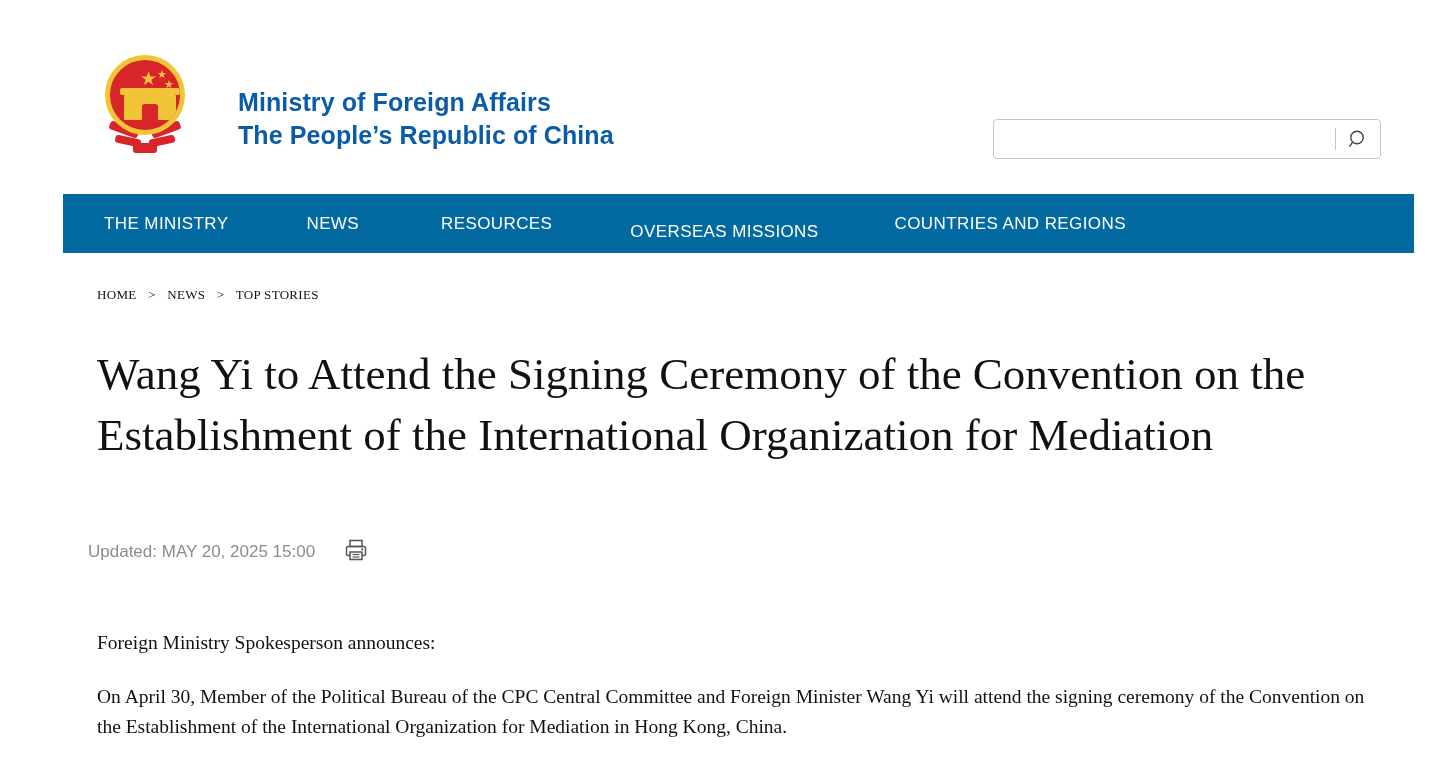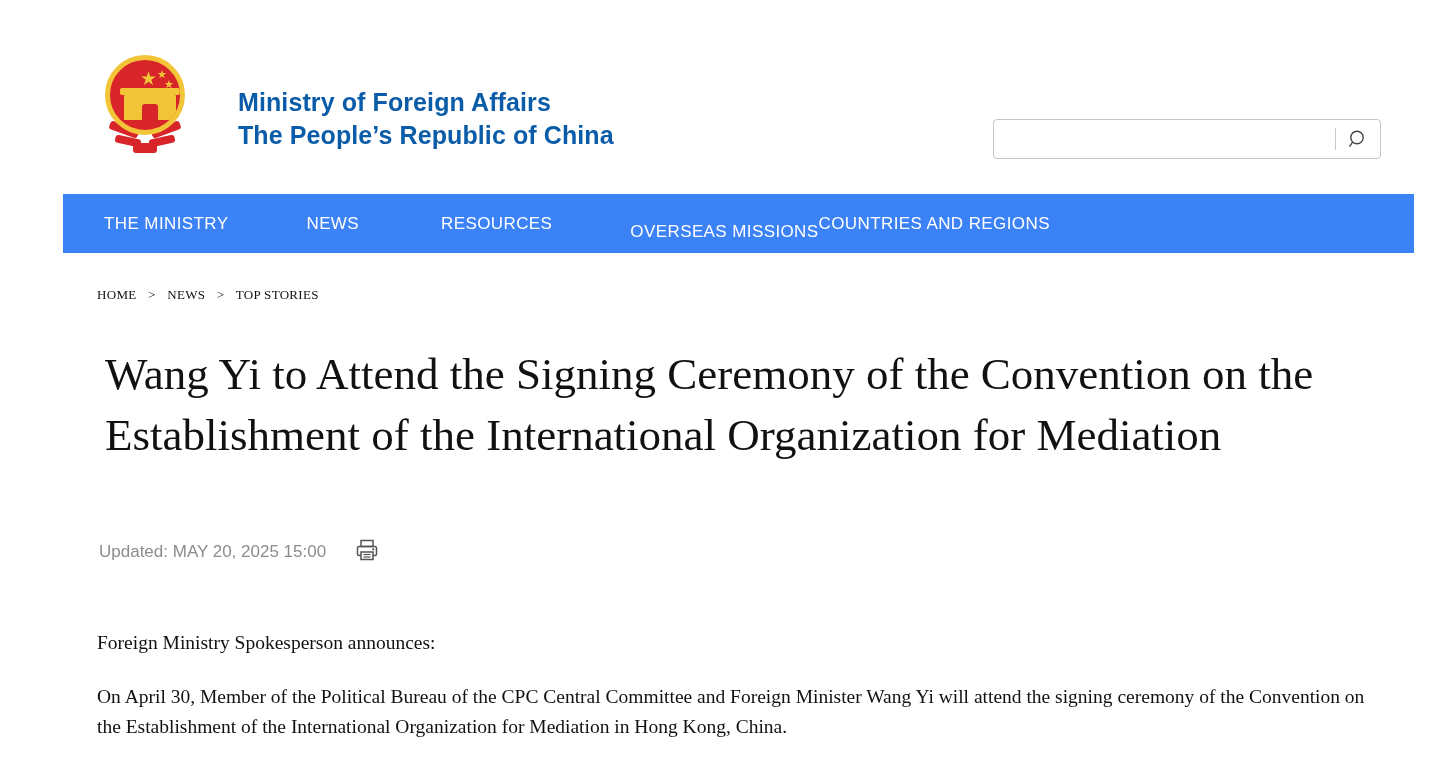--- a/index.html
+++ b/index.html
@@ -186,69 +186,69 @@
     cursor: pointer;
   }
 
   
   .nav {
     position: absolute;
     top: 194px;
     left: 63px;
     width: 1351px;
     height: 59px;
-    background: #3b82f6;
+    background: #0369a1;
     display: flex;
     align-items: center;
   }
   .nav a {
     color: #ffffff;
     text-decoration: none;
     font-size: 17px;
     letter-spacing: 0.4px;
     padding: 0 0;
     white-space: nowrap;
   }
   .nav .item { display: flex; align-items: center; height: 59px; }
   .nav .i0 { margin-left: 41px; }
   .nav .i1 { margin-left: 78px; }
   .nav .i2 { margin-left: 82px; }
   .nav .i3 { margin-left: 78px; margin-top: 16px; }
-  .nav .i4 { }
+  .nav .i4 { margin-left: 76px; }
   .nav .i5 { margin-left: 76px; }
 
   
   .breadcrumb {
     position: absolute;
     left: 97px;
     top: 287px;
     font-family: "Liberation Serif", serif;
     font-size: 13px;
     color: #111;
     letter-spacing: 0.3px;
   }
   .breadcrumb a { color: #111; text-decoration: none; }
   .breadcrumb .sep { margin: 0 8px; color: #111; }
 
   
   .headline {
     position: absolute;
-    left: 105px;
+    left: 97px;
     top: 344px;
     width: 1290px;
     font-family: "Liberation Serif", serif;
     font-size: 45px;
     line-height: 61px;
     color: #111111;
     font-weight: normal;
     margin: 0;
   }
   .meta {
     position: absolute;
-    left: 99px;
+    left: 88px;
     top: 537px;
     display: flex;
     align-items: center;
     gap: 28px;
   }
   .meta .updated {
     font-size: 17px;
     color: #8c8c8c;
     font-family: "Liberation Sans", sans-serif;
   }

